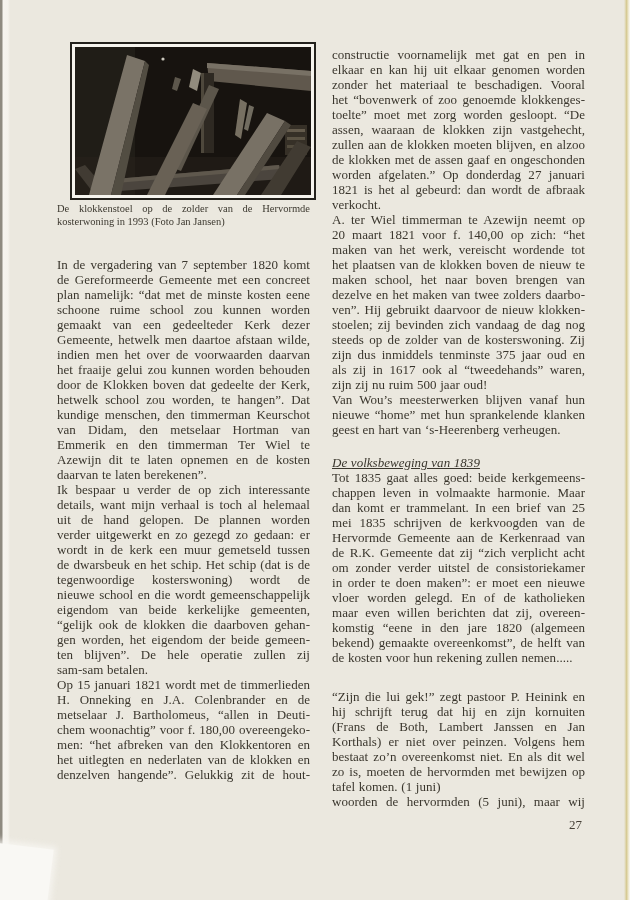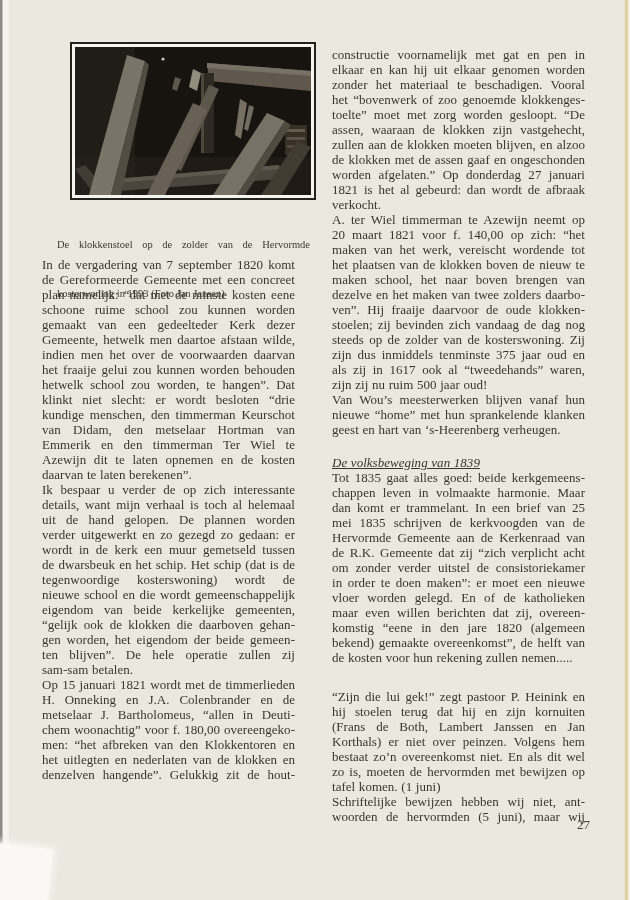--- a/index.html
+++ b/index.html
@@ -18,33 +18,33 @@
     background:#f9f8f4;transform:rotate(7deg);box-shadow:0 0 6px 3px rgba(249,248,244,.8);}
   
   .photo-frame{
     position:absolute;left:70px;top:42px;width:236px;height:148px;
     border:2px solid #23211c;background:#f6f4ee;padding:3px;
   }
   .photo-frame svg{display:block;}
   
   .caption{position:absolute;left:57px;top:203px;width:253px;
     font-size:10.5px;line-height:12.5px;color:#3c382f;}
-  .cap-line{text-align:justify;text-align-last:justify;white-space:nowrap;margin-top:36px;}
+  .cap-line{text-align:justify;text-align-last:justify;white-space:nowrap;}
   .cap-line.end{text-align-last:left;}
   
   .col{position:absolute;width:253px;font-size:13px;line-height:15px;
     letter-spacing:.02px;word-spacing:.4px;}
-  .col-left{left:42px;top:257px;font-family:Liberation Serif, serif;}
+  .col-left{left:57px;top:257px;font-family:Liberation Serif, serif;}
   .col-right{left:332px;top:47px;}
   .line{text-align:justify;text-align-last:justify;white-space:nowrap;}
   .line.end{text-align-last:left;}
   .heading{font-style:italic;text-decoration:underline;}
   .sp-large{margin-top:18px;text-decoration:underline;}
   .sp-small{margin-top:24px;}
-  .page-number{position:absolute;left:332px;top:817px;width:258px;
+  .page-number{position:absolute;left:324px;top:817px;width:258px;
     text-align:right;font-size:13px;color:#44403 6;color:#443f35;}
 </style>
 </head>
 <body>
 
 <div class="page">
   <div class="edge-left"></div>
   <div class="edge-right"></div>
   <div class="corner-bl"></div>
 
@@ -96,22 +96,22 @@
   <div class="col col-left" id="col-left">
       <div class="para">
         <div class="line">In de vergadering van 7 september 1820 komt</div>
         <div class="line">de Gereformeerde Gemeente met een concreet</div>
         <div class="line">plan namelijk: “dat met de minste kosten eene</div>
         <div class="line">schoone ruime school zou kunnen worden</div>
         <div class="line">gemaakt van een gedeelteder Kerk dezer</div>
         <div class="line">Gemeente, hetwelk men daartoe afstaan wilde,</div>
         <div class="line">indien men het over de voorwaarden daarvan</div>
         <div class="line">het fraaije gelui zou kunnen worden behouden</div>
+        <div class="line">door de Klokken boven dat gedeelte der Kerk,</div>
         <div class="line">hetwelk school zou worden, te hangen”. Dat</div>
-        <div class="line">klinkt niet slecht: er wordt besloten “drie</div>
         <div class="line">kundige menschen, den timmerman Keurschot</div>
         <div class="line">van Didam, den metselaar Hortman van</div>
         <div class="line">Emmerik en den timmerman Ter Wiel te</div>
         <div class="line">Azewijn dit te laten opnemen en de kosten</div>
         <div class="line end">daarvan te laten berekenen”.</div>
       </div>
       <div class="para">
         <div class="line">Ik bespaar u verder de op zich interessante</div>
         <div class="line">details, want mijn verhaal is toch al helemaal</div>
         <div class="line">uit de hand gelopen. De plannen worden</div>
@@ -150,21 +150,21 @@
         <div class="line">1821 is het al gebeurd: dan wordt de afbraak</div>
         <div class="line end">verkocht.</div>
       </div>
       <div class="para">
         <div class="line">A. ter Wiel timmerman te Azewijn neemt op</div>
         <div class="line">20 maart 1821 voor f. 140,00 op zich: “het</div>
         <div class="line">maken van het werk, vereischt wordende tot</div>
         <div class="line">het plaatsen van de klokken boven de nieuw te</div>
         <div class="line">maken school, het naar boven brengen van</div>
         <div class="line">dezelve en het maken van twee zolders daarbo-</div>
-        <div class="line">ven”. Hij fraaije daarvoor de oude klokken-</div>
+        <div class="line">ven”. Hij gebruikt daarvoor de nieuw klokken-</div>
         <div class="line">stoelen; zij bevinden zich vandaag de dag nog</div>
         <div class="line">steeds op de zolder van de kosterswoning. Zij</div>
         <div class="line">zijn dus inmiddels tenminste 375 jaar oud en</div>
         <div class="line">als zij in 1617 ook al “tweedehands” waren,</div>
         <div class="line end">zijn zij nu ruim 500 jaar oud!</div>
       </div>
       <div class="para">
         <div class="line">Van Wou’s meesterwerken blijven vanaf hun</div>
         <div class="line">nieuwe “home” met hun sprankelende klanken</div>
         <div class="line end">geest en hart van ‘s-Heerenberg verheugen.</div>
@@ -180,27 +180,26 @@
         <div class="line">om zonder verder uitstel de consistoriekamer</div>
         <div class="line">in order te doen maken”: er moet een nieuwe</div>
         <div class="line">vloer worden gelegd. En of de katholieken</div>
         <div class="line">maar even willen berichten dat zij, overeen-</div>
         <div class="line">komstig “eene in den jare 1820 (algemeen</div>
         <div class="line">bekend) gemaakte overeenkomst”, de helft van</div>
         <div class="line end">de kosten voor hun rekening zullen nemen.....</div>
       </div>
       <div class="para sp-small">
         <div class="line">“Zijn die lui gek!” zegt pastoor P. Heinink en</div>
-        <div class="line">hij stoelen terug dat hij en zijn kornuiten</div>
+        <div class="line">hij schrijft terug dat hij en zijn kornuiten</div>
         <div class="line">(Frans de Both, Lambert Janssen en Jan</div>
         <div class="line">Korthals) er niet over peinzen. Volgens hem</div>
         <div class="line">bestaat zo’n overeenkomst niet. En als dit wel</div>
         <div class="line">zo is, moeten de hervormden met bewijzen op</div>
         <div class="line end">tafel komen. (1 juni)</div>
       </div>
       <div class="para">
-        <div class="line">Schriftelijke bewijzen hebben wij niet, ant-</div>
         <div class="line">woorden de hervormden (5 juni), maar wij</div>
       </div>
     </div>
 
   <div class="page-number">27</div>
 </div>
 
 </body></html>

